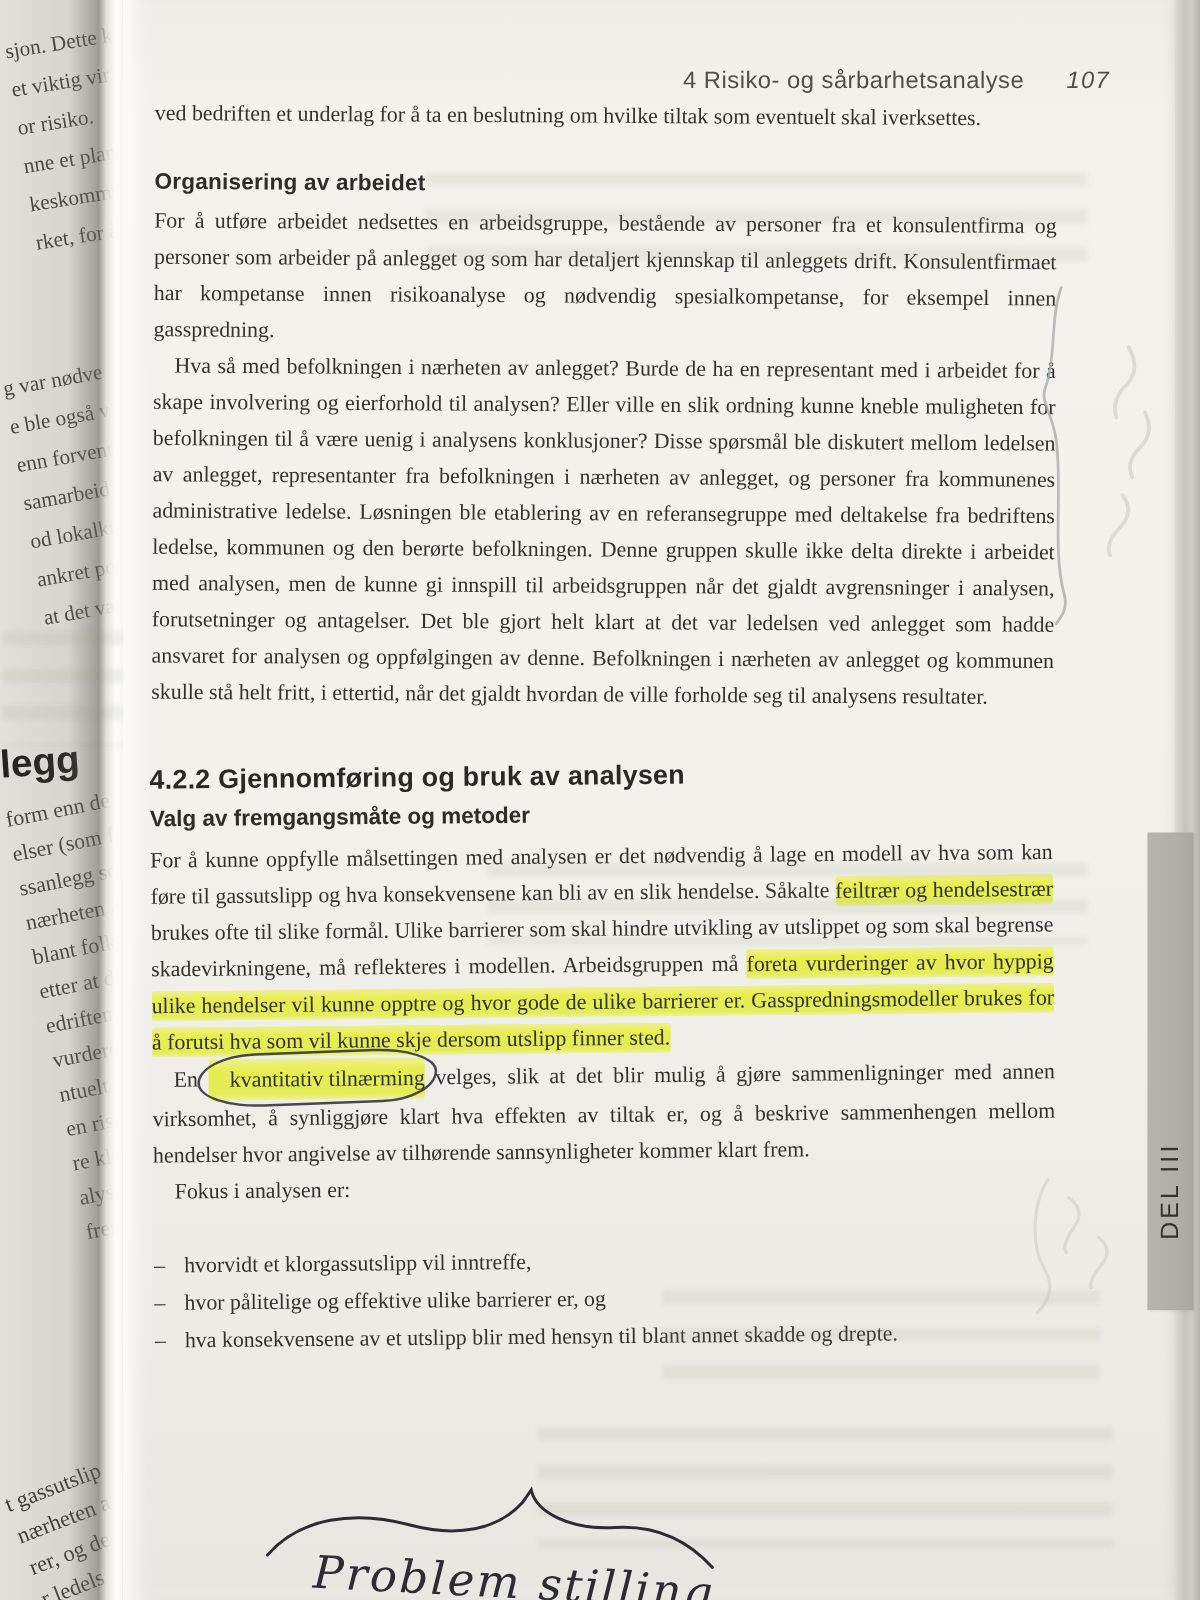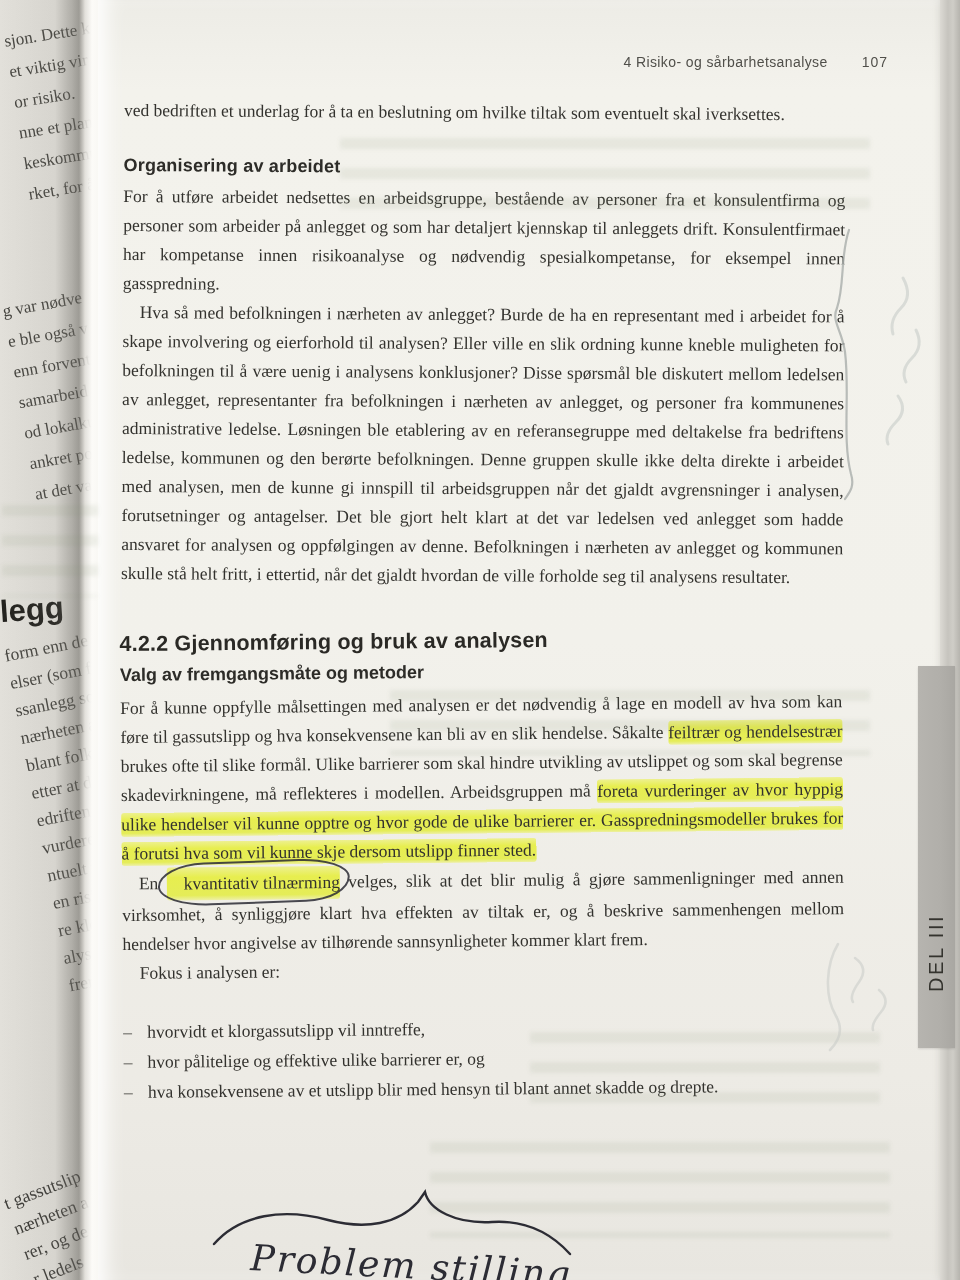--- a/index.html
+++ b/index.html
@@ -49,24 +49,24 @@
   .main-page{
     position:absolute;left:98px;top:0;width:844px;height:1280px;
     background:linear-gradient(180deg,#edece6 0%,#f3f2ec 7%,#f2f1eb 50%,#edebe5 84%,#e8e6e0 100%);
     box-shadow:inset 16px 0 20px -8px rgba(255,255,255,0.95), inset -6px 0 10px -6px rgba(120,118,112,0.35);
     z-index:2;
   }
   .page-inner{position:relative;padding:54px 96px 0 26px;color:#33322e;}
 
   .page-header{
     display:flex;justify-content:flex-end;align-items:baseline;gap:34px;
-    font-family:"Liberation Sans",sans-serif;font-size:14px;color:#504f4a;
-    letter-spacing:0.4px;margin-right:-42px;margin-bottom:26px;
-  }
-  .page-header .pagenum{letter-spacing:1px;}
+    font-family:"Liberation Sans",sans-serif;font-size:19px;color:#504f4a;
+    letter-spacing:0.4px;margin-right:-42px;
+  }
+  .page-header .pagenum{letter-spacing:1px;font-style:italic;}
 
   p{margin:0;font-size:17.5px;line-height:29px;text-align:justify;}
   .indent{text-indent:17px;}
 
   .h-sub{
     font-family:"Liberation Sans",sans-serif;font-weight:700;font-size:18px;color:#2d2c28;
     margin:30px 0 6px 0;letter-spacing:0.2px;
   }
   .h-section{
     font-family:"Liberation Sans",sans-serif;font-weight:700;font-size:21.5px;color:#2a2925;

